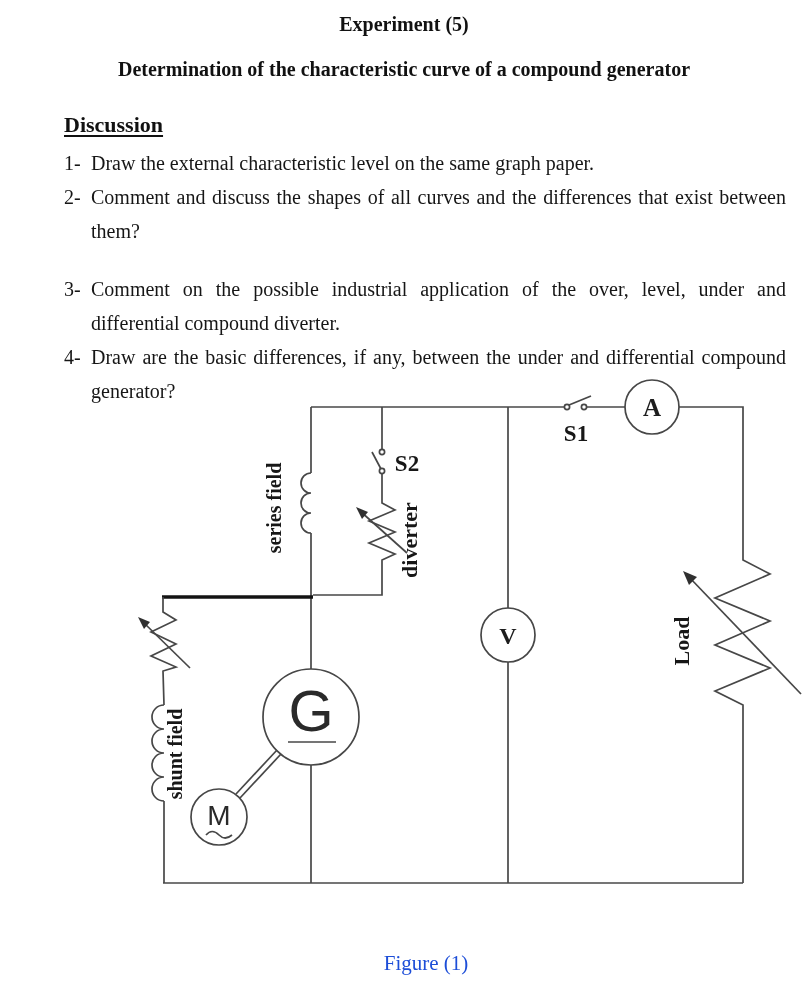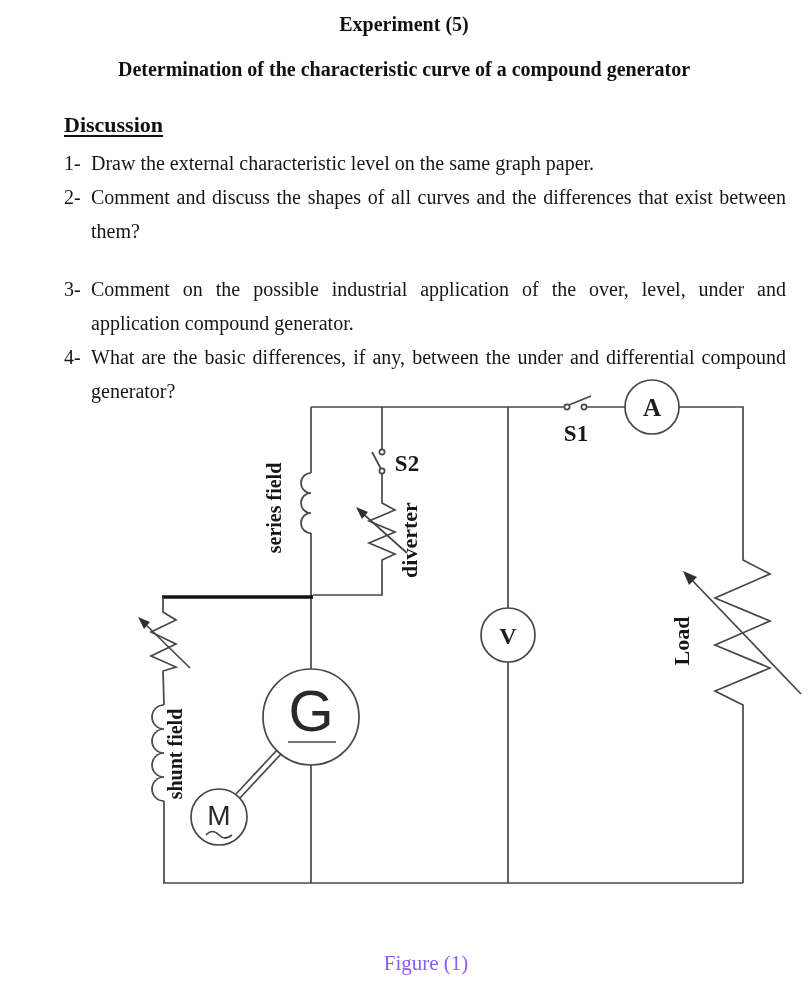--- a/index.html
+++ b/index.html
@@ -39,21 +39,21 @@
   .lbl-load{font-size:22px;}
   .meter{font-family:"Liberation Serif","DejaVu Serif",serif;font-weight:bold;fill:#1d1d1d;}
   .meter-a{font-size:25px;}
   .meter-v{font-size:24px;}
   .mach{font-family:"Liberation Sans","DejaVu Sans",sans-serif;fill:#2a2a2a;}
   .mach-g{font-size:58px;}
   .mach-m{font-size:28px;}
   
   .fig-caption{
     position:absolute;top:951px;left:326px;width:200px;text-align:center;
-    font-size:21px;color:#8b5cf6;
+    font-size:21px;color:#1d4ed8;
   }
 </style>
 </head>
 <body>
 
 <div class="page">
 
   <div class="title-block">
     <div>Experiment (5)</div>
     <div class="title-line2">Determination of the characteristic curve of a compound generator</div>
@@ -65,25 +65,25 @@
       <div class="item">
         <span class="num">1-</span>
         <div class="txt">Draw the external characteristic level on the same graph paper.</div>
       </div>
       <div class="item">
         <span class="num">2-</span>
         <div class="txt">Comment and discuss the shapes of all curves and the differences that exist between them?</div>
       </div>
       <div class="item gap-top">
         <span class="num">3-</span>
-        <div class="txt">Comment on the possible industrial application of the over, level, under and application compound generator.</div>
+        <div class="txt">Comment on the possible industrial application of the over, level, under and differential compound diverter.</div>
       </div>
       <div class="item">
         <span class="num">4-</span>
-        <div class="txt">What are the basic differences, if any, between the under and differential compound generator?</div>
+        <div class="txt">Draw are the basic differences, if any, between the under and differential compound generator?</div>
       </div>
     </div>
   </div>
 
   <svg class="circuit" viewBox="0 0 808 987">
 
     <path class="wire" d="M311,407 L564,407"></path>
 
     <g>
       <line class="arrowline" x1="569" y1="405" x2="591" y2="396"></line>

